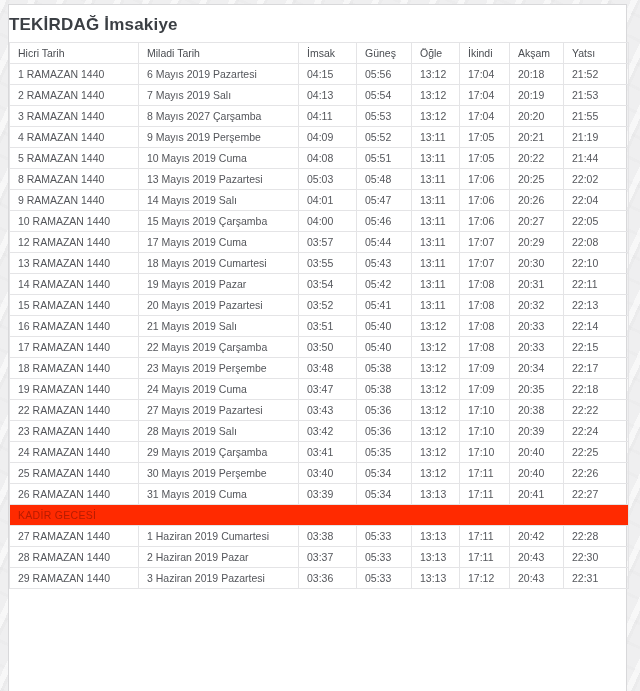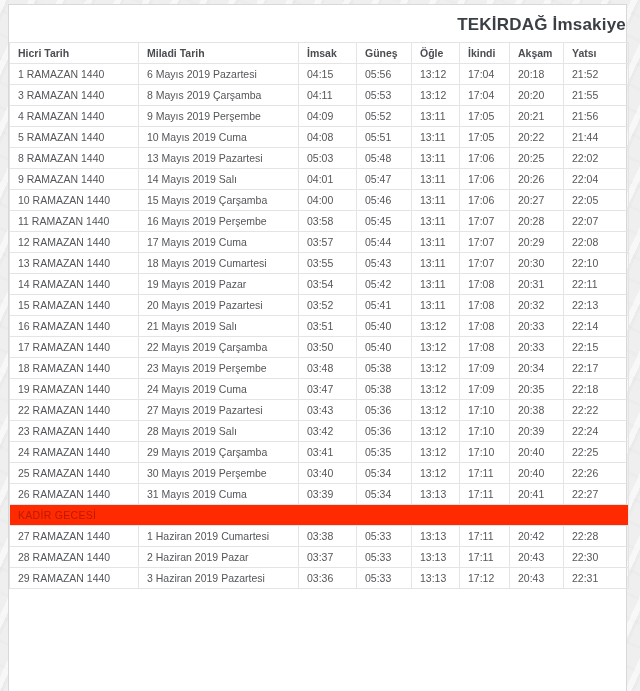--- a/index.html
+++ b/index.html
@@ -21,21 +21,21 @@
     position: absolute;
     left: 8px;
     top: 4px;
     width: 619px;
     height: 700px;
     background: var(--card-bg, #fff);
     border: 1px solid var(--card-border, #d8d8da);
     box-sizing: border-box;
   }
   .page-title {
-    text-align: right;
+    text-align: left;
     color: var(--heading-text, #3b3f44);
     font-size: 17px;
     font-weight: bold;
     padding: 10px 0 7px 0;
     letter-spacing: 0.2px;
   }
   table.imsakiye {
     width: 100%;
     border-collapse: collapse;
     table-layout: fixed;
@@ -46,21 +46,21 @@
   table.imsakiye td {
     border: 1px solid var(--table-border, #e4e4e6);
     padding: 4px 8px;
     line-height: 12px;
     text-align: left;
     font-weight: normal;
     white-space: nowrap;
     overflow: hidden;
   }
   table.imsakiye thead th {
-    font-weight: bold;
+    font-weight: normal;
     color: #4a4d52;
   }
   td.special-cell {
     background: var(--accent-red-bg, #ff2a00);
     color: var(--accent-red-text, #b71c00);
     font-weight: bold;
     text-align: center;
     letter-spacing: 0.3px;
     margin-top: 45px;
   }
@@ -107,38 +107,48 @@
           <td>1 RAMAZAN 1440</td>
           <td>6 Mayıs 2019 Pazartesi</td>
           <td>04:15</td>
           <td>05:56</td>
           <td>13:12</td>
           <td>17:04</td>
           <td>20:18</td>
           <td>21:52</td>
         </tr>
         <tr>
+          <td>2 RAMAZAN 1440</td>
+          <td>7 Mayıs 2019 Salı</td>
+          <td>04:13</td>
+          <td>05:54</td>
+          <td>13:12</td>
+          <td>17:04</td>
+          <td>20:19</td>
+          <td>21:53</td>
+        </tr>
+        <tr>
           <td>3 RAMAZAN 1440</td>
-          <td>8 Mayıs 2019 Çarşamba</td>
+          <td>8 Mayıs 2027 Çarşamba</td>
           <td>04:11</td>
           <td>05:53</td>
           <td>13:12</td>
           <td>17:04</td>
           <td>20:20</td>
           <td>21:55</td>
         </tr>
         <tr>
           <td>4 RAMAZAN 1440</td>
           <td>9 Mayıs 2019 Perşembe</td>
           <td>04:09</td>
           <td>05:52</td>
           <td>13:11</td>
           <td>17:05</td>
           <td>20:21</td>
-          <td>21:56</td>
+          <td>21:19</td>
         </tr>
         <tr>
           <td>5 RAMAZAN 1440</td>
           <td>10 Mayıs 2019 Cuma</td>
           <td>04:08</td>
           <td>05:51</td>
           <td>13:11</td>
           <td>17:05</td>
           <td>20:22</td>
           <td>21:44</td>
@@ -165,30 +175,20 @@
         </tr>
         <tr>
           <td>10 RAMAZAN 1440</td>
           <td>15 Mayıs 2019 Çarşamba</td>
           <td>04:00</td>
           <td>05:46</td>
           <td>13:11</td>
           <td>17:06</td>
           <td>20:27</td>
           <td>22:05</td>
-        </tr>
-        <tr>
-          <td>11 RAMAZAN 1440</td>
-          <td>16 Mayıs 2019 Perşembe</td>
-          <td>03:58</td>
-          <td>05:45</td>
-          <td>13:11</td>
-          <td>17:07</td>
-          <td>20:28</td>
-          <td>22:07</td>
         </tr>
         <tr>
           <td>12 RAMAZAN 1440</td>
           <td>17 Mayıs 2019 Cuma</td>
           <td>03:57</td>
           <td>05:44</td>
           <td>13:11</td>
           <td>17:07</td>
           <td>20:29</td>
           <td>22:08</td>

